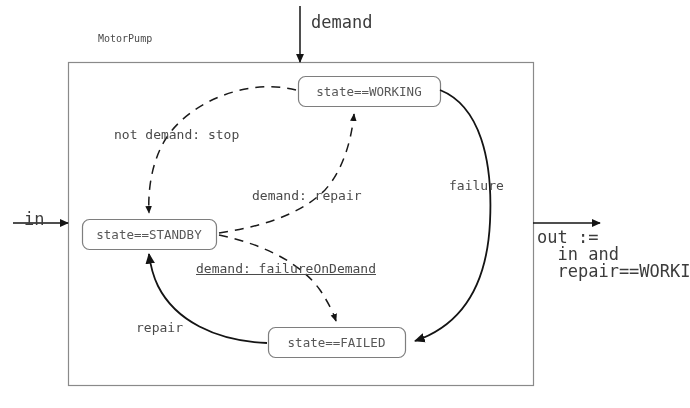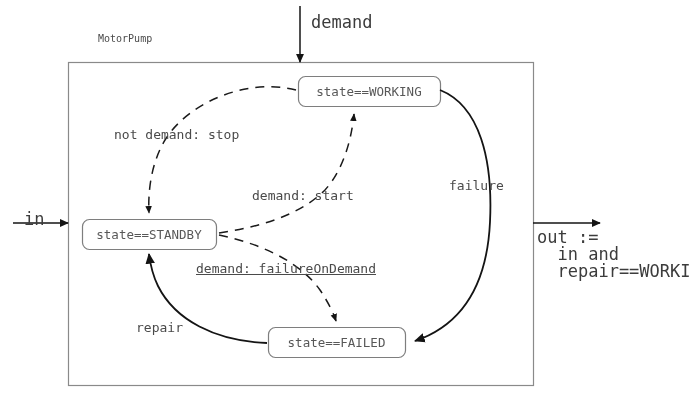--- a/index.html
+++ b/index.html
@@ -99,21 +99,21 @@
   <div class="block-title" style="left:84px; top:33px;">MotorPump</div>
 
   <div class="state-label" style="left:298px; top:84px; width:142px;">state==WORKING</div>
 
   <div class="state-label" style="left:268px; top:335px; width:137px;">state==FAILED</div>
 
   <div class="state-label" style="left:82px; top:227px; width:134px;">state==STANDBY</div>
 
   <div class="lbl" style="left:114px; top:127px;">not demand: stop</div>
 
-  <div class="lbl" style="left:252px; top:188px;">demand: start</div>
+  <div class="lbl" style="left:252px; top:188px;">demand: repair</div>
 
   <div class="lbl" style="left:196px; top:261px;text-decoration:underline;">demand: failureOnDemand</div>
 
   <div class="lbl" style="left:449px; top:178px;text-align:center;">failure</div>
 
   <div class="lbl" style="left:136px; top:320px;">repair</div>
 
   <div class="port-label" style="left:311px; top:14px;">demand</div>
 
   <div class="port-label" style="left:24px; top:211px;">in</div>

